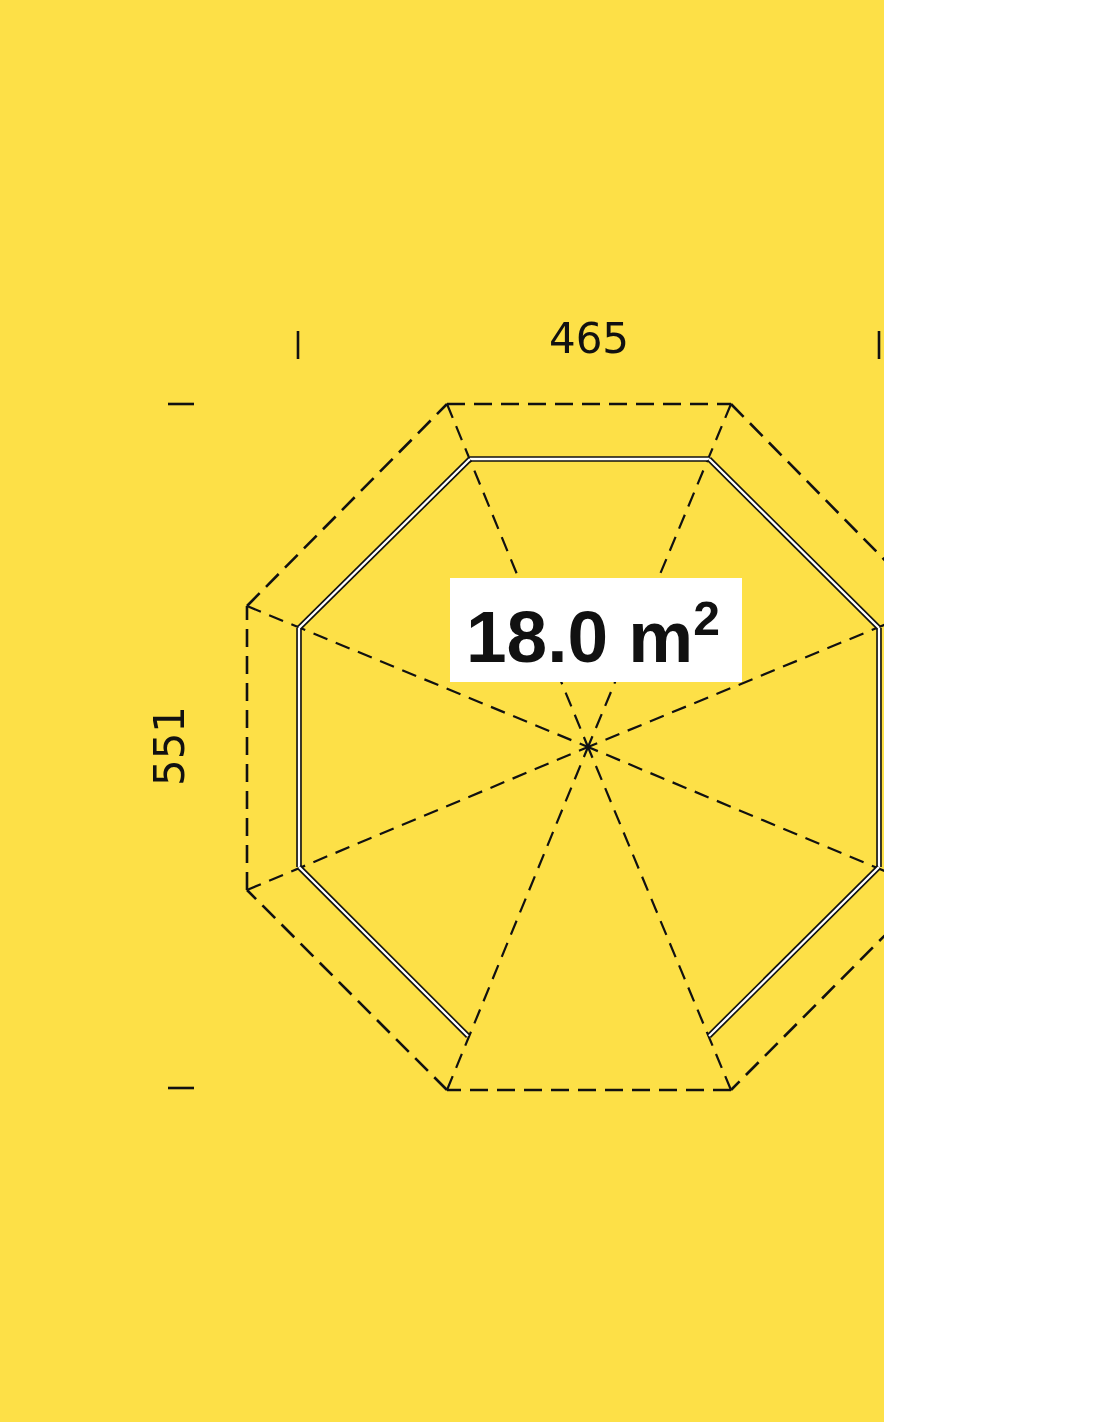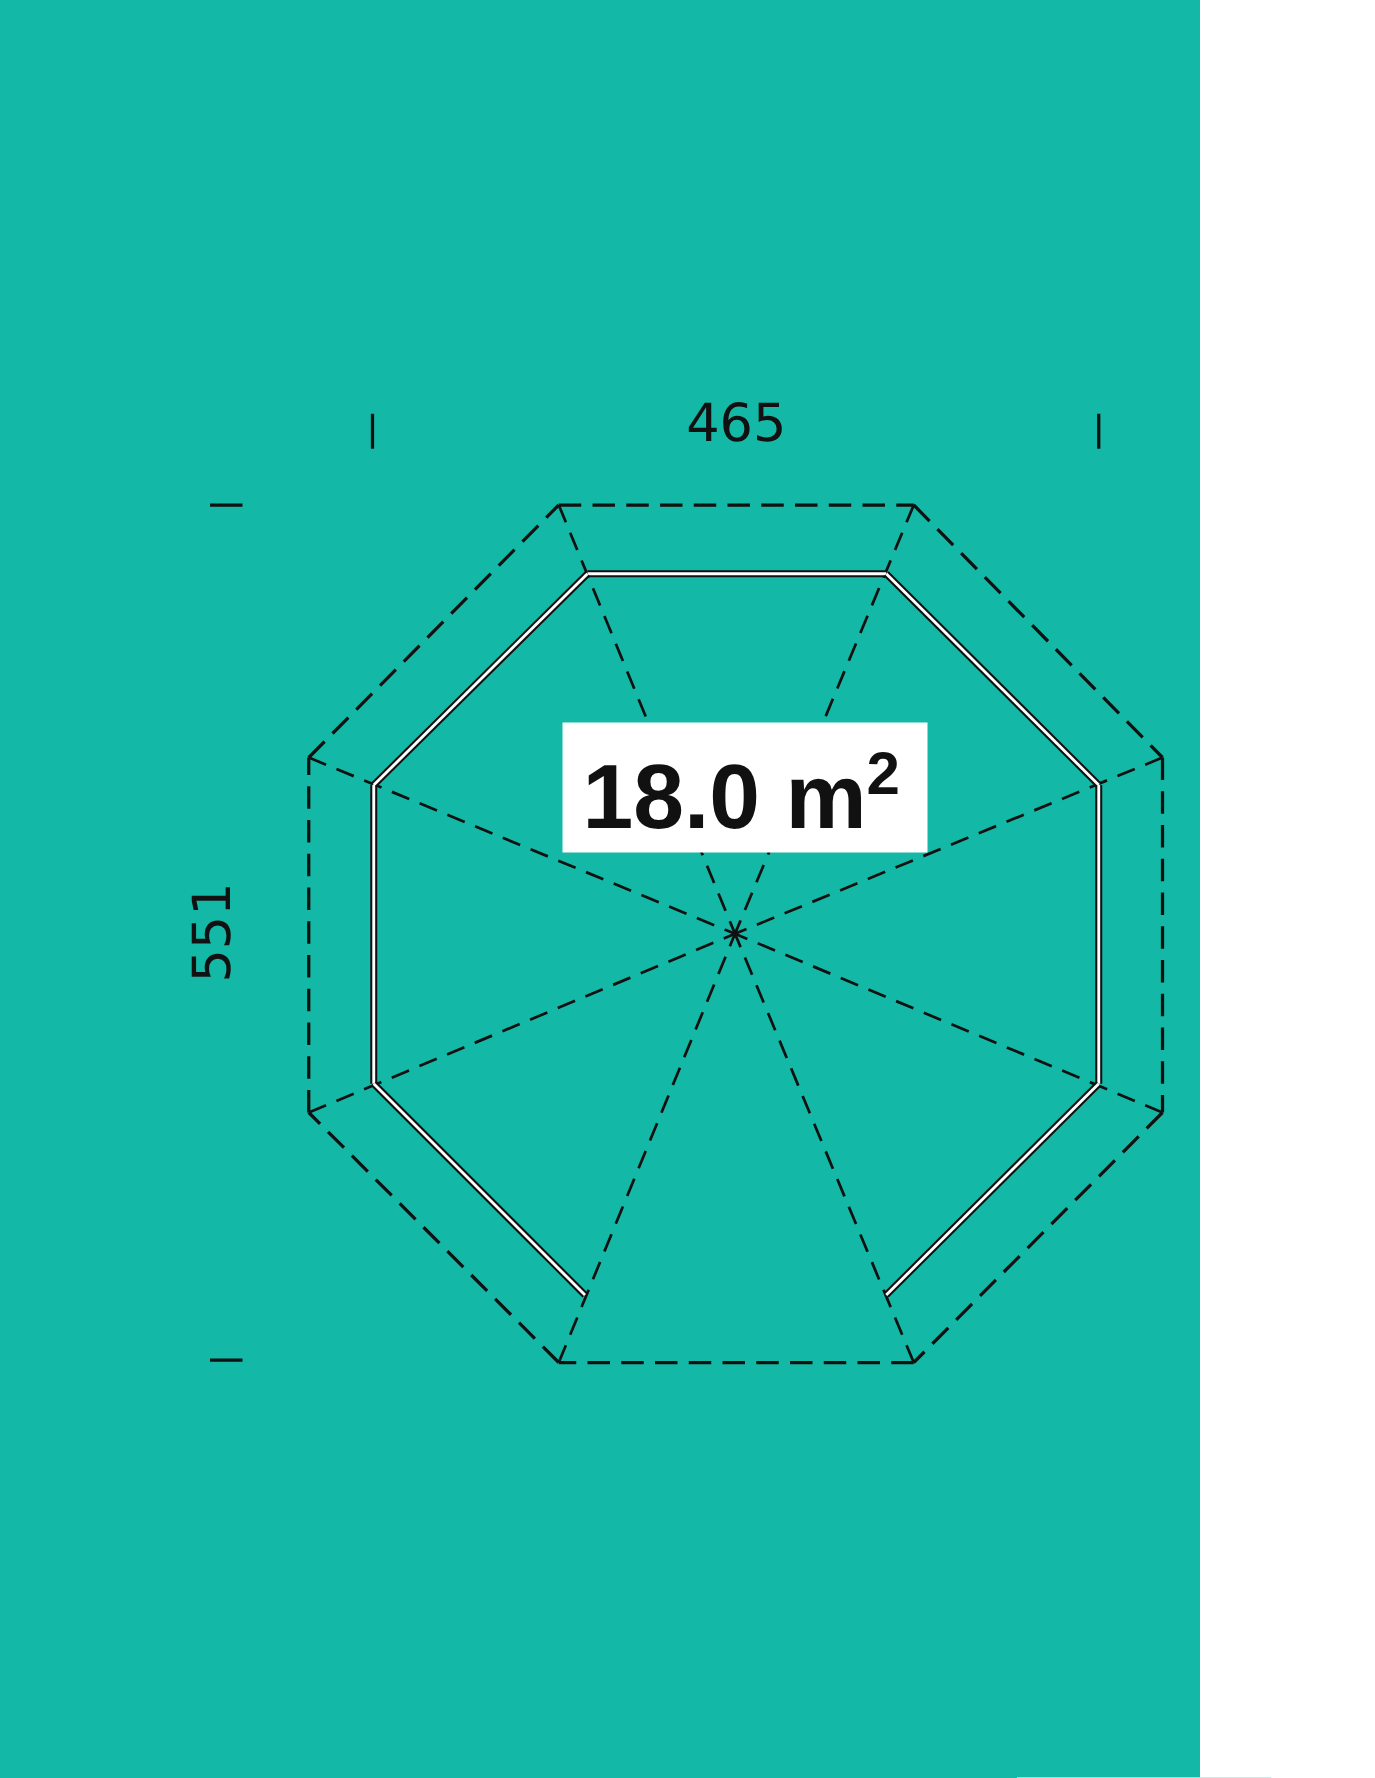--- a/index.html
+++ b/index.html
@@ -2,23 +2,23 @@
 <html><head>
 <meta charset="utf-8">
 <style>
   html, body {
     margin: 0;
     padding: 0;
     background: #ffffff;
   }
   .canvas {
     position: relative;
-    width: 960px;
+    width: 884px;
     height: 1422px;
-    background: #14b8a6;
+    background: #fde047;
     overflow: hidden;
     text-align: right;
   }
   svg { display: block; }
 
   
   .roof-edge {
     stroke: #111111;
     stroke-width: 2.6;
     stroke-dasharray: 18 9;

